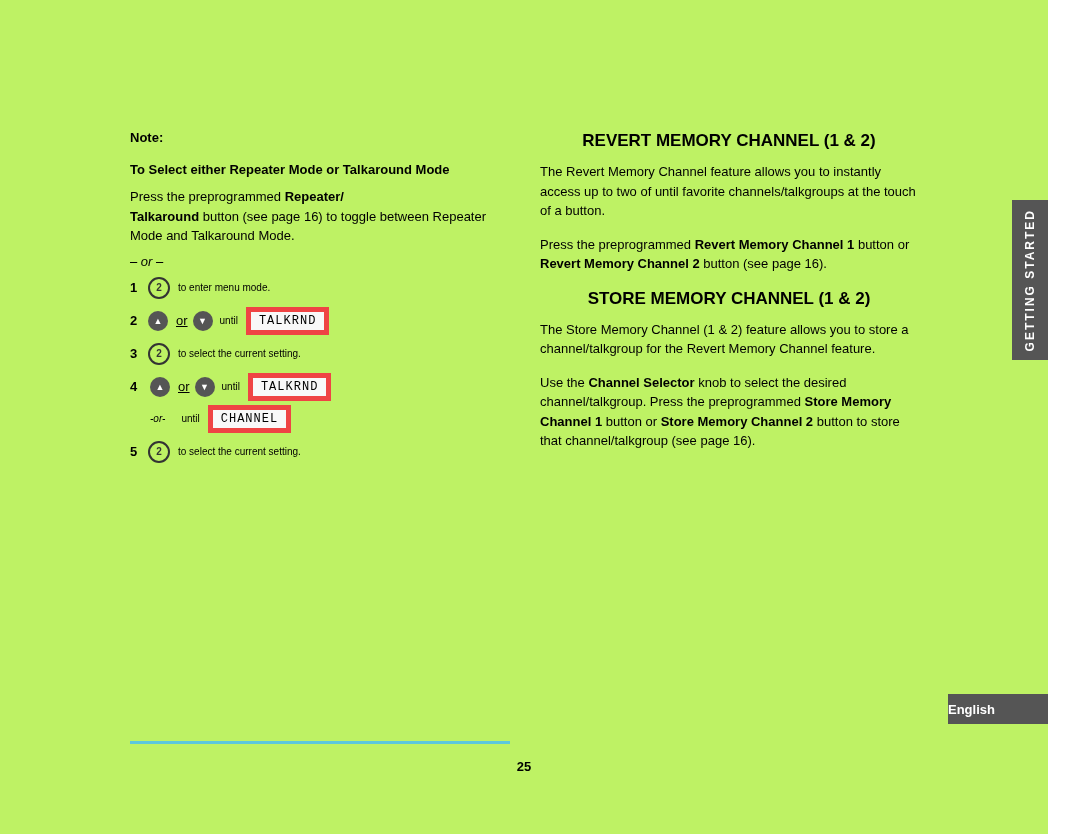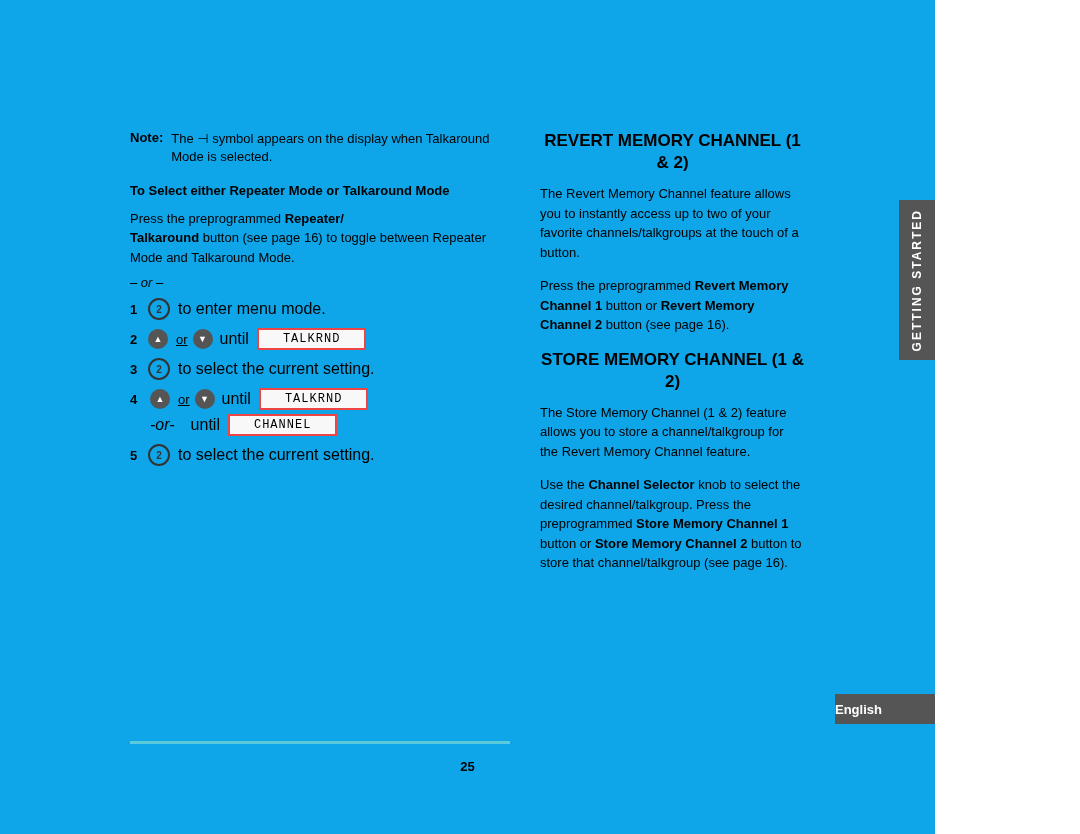--- a/index.html
+++ b/index.html
@@ -8,24 +8,24 @@
       height: 834px;
       background: #ffffff;
       font-family: Arial, Helvetica, sans-serif;
       font-size: 13px;
       color: #000000;
       position: relative;
       overflow: hidden;
     }
 
     .page-container {
-      width: 935px;
+      width: 1048px;
       height: 834px;
       position: relative;
-      background: #0ea5e9;
+      background: #bef264;
     }
 
     
     .main-content {
       position: absolute;
       top: 130px;
       left: 130px;
       right: 130px;
       bottom: 100px;
       display: flex;
@@ -104,21 +104,21 @@
       width: 22px;
       height: 22px;
       border-radius: 50%;
       border: 2px solid #333;
       font-size: 10px;
       font-weight: bold;
       margin-right: 4px;
       color: #333;
     }
     .step-text {
-      font-size: 16px;
+      font-size: 10px;
       margin-left: 2px;
     }
     .step-arrow-icon {
       display: inline-block;
       width: 20px;
       height: 20px;
       background: #555;
       border-radius: 50%;
       position: relative;
       margin-right: 3px;
@@ -146,22 +146,22 @@
       position: absolute;
       top: 50%;
       left: 50%;
       transform: translate(-50%, -50%);
       color: white;
       font-size: 9px;
     }
 
     .step-display-box {
       display: inline-block;
-      border: 2px solid #ef4444;
-      padding: 2px 24px;
+      border: 5px solid #ef4444;
+      padding: 2px 8px;
       font-family: 'Courier New', Courier, monospace;
       font-size: 12px;
       background: #f8f8f8;
       margin-left: 6px;
       letter-spacing: 1px;
     }
 
     .step-inline {
       display: flex;
       align-items: center;
@@ -257,23 +257,20 @@
 <body>
 
 <div class="page-container">
 
   <div class="main-content">
 
     <div class="left-column">
 
       <div class="note-section">
         <span class="note-label">Note:</span>
-        <span class="note-text">
-          The ⊣ symbol appears on the display when Talkaround Mode is selected.
-        </span>
       </div>
 
       <div class="subheading">To Select either Repeater Mode or Talkaround Mode</div>
 
       <p class="body-text">
         Press the preprogrammed <strong>Repeater/<br>Talkaround</strong> button (see page 16) to toggle between Repeater Mode and Talkaround Mode.
       </p>
 
       <p class="or-divider">– or –</p>
 
@@ -333,21 +330,21 @@
       </ol>
 
       <div class="left-column-bottom-line"></div>
 
     </div>
 
     <div class="right-column">
 
       <h2 class="section-heading">REVERT MEMORY CHANNEL (1 &amp; 2)</h2>
 
-      <p class="rc-body">The Revert Memory Channel feature allows you to instantly access up to two of your favorite channels/talkgroups at the touch of a button.</p>
+      <p class="rc-body">The Revert Memory Channel feature allows you to instantly access up to two of until favorite channels/talkgroups at the touch of a button.</p>
 
       <p class="rc-body">
         Press the preprogrammed <strong>Revert Memory Channel 1</strong> button or <strong>Revert Memory Channel 2</strong> button (see page 16).
       </p>
 
       <h2 class="section-heading">STORE MEMORY CHANNEL (1 &amp; 2)</h2>
 
       <p class="rc-body">The Store Memory Channel (1 &amp; 2) feature allows you to store a channel/talkgroup for the Revert Memory Channel feature.</p>
 
       <p class="rc-body">

